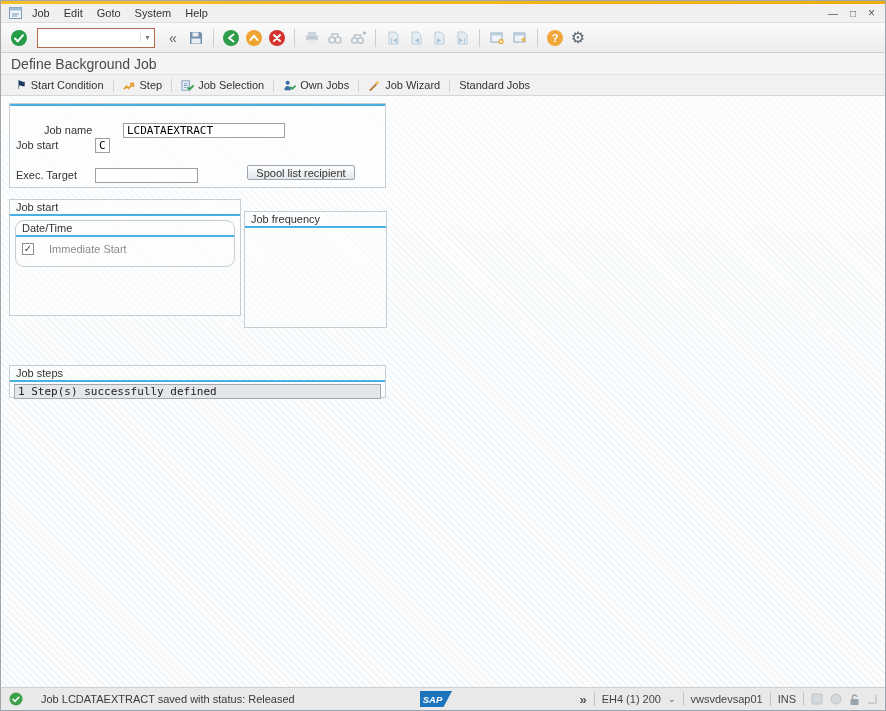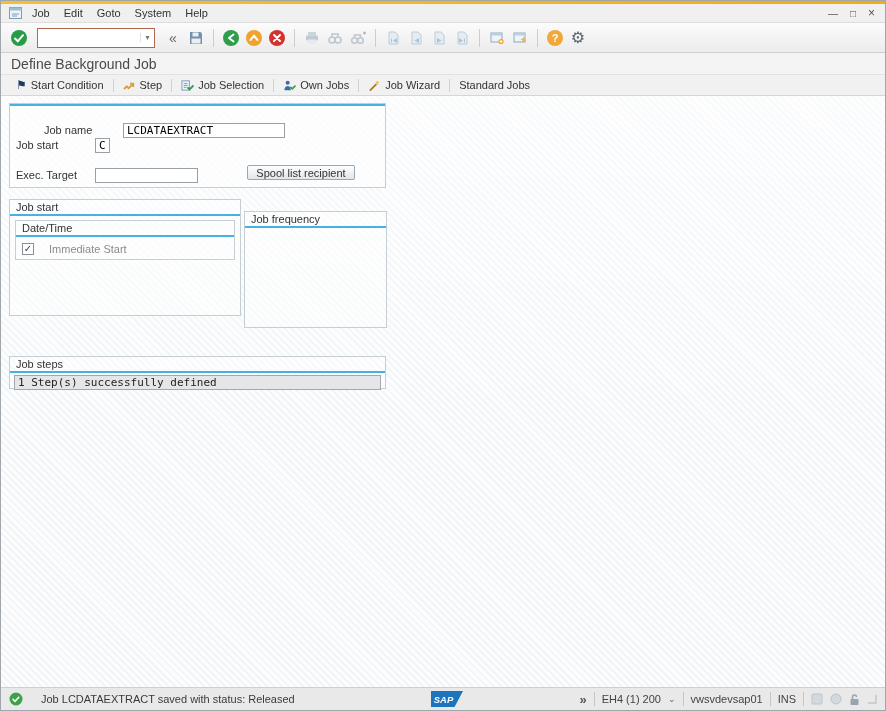--- a/index.html
+++ b/index.html
@@ -50,21 +50,21 @@
   .input, .ro-field { font-family:"DejaVu Sans Mono", monospace; font-size:11px; height:15px; border:1px solid #9aa0a6; background:#fff; padding:0 3px; }
   .ro-field { background:#dde1e5; border-color:#a2a8ad; display:inline-flex; align-items:center; color:#222; }
   .btn { font-size:11px; color:#333; height:15px; border:1px solid #9aa7b2; border-radius:2px; background:linear-gradient(#fefefe,#e2e6ea); padding:0 8px; position:absolute; cursor:default; }
   .checkbox { width:12px; height:12px; border:1px solid #8a9097; background:#fff; display:inline-flex; align-items:center; justify-content:center; flex:none; }
   .cb-mark { font-size:10px; color:#3a3a3a; line-height:1; }
   .cb-label { font-size:11px; color:#8b8b8b; margin-left:15px; }
 
   
   .statusbar { height:23px; background:#e9e9e9; border-top:1px solid #cfcfcf; display:flex; align-items:center; padding:0 8px; font-size:11px; color:#3a3a3a; position:relative; flex:none; }
   .sb-msg { margin-left:18px; }
-  .sap-logo { position:absolute; left:430px; top:3px; }
+  .sap-logo { position:absolute; left:419px; top:3px; }
   .sb-right { margin-left:auto; display:flex; align-items:center; gap:7px; }
   .sb-sep { width:1px; height:14px; background:#c5c5c5; }
   .sb-item { white-space:nowrap; color:#444; }
   .sb-caret { font-size:9px; color:#666; }
   .sb-expand { font-size:13px; color:#555; font-weight:bold; }
   .sb-icon { display:inline-flex; align-items:center; }
 </style>
 </head>
 <body>
 
@@ -271,38 +271,38 @@
       <div class="gd-row" style="top:63px;">
         <span class="lbl">Exec. Target</span>
         <input class="input" style="width: 103px;" value="">
       </div>
       <button class="btn" style="left:237px; top:61px; width:108px;">Spool list recipient</button>
     </div>
 
     <div class="groupbox" style="left:8px; top:103px; width:232px; height:117px;">
       <span class="gb-title">Job start</span>
       <div class="gb-rule"></div>
-      <div class="groupbox" style="left:5px; top:20px; width:220px; height:40px; background:rgba(255,255,255,.3);">
+      <div class="groupbox" style="left:5px; top:20px; width:220px; height:47px; background:rgba(255,255,255,.3);border-radius:9px;">
         <span class="gb-title">Date/Time</span>
         <div class="gb-rule"></div>
         <div class="gd-row" style="top:20px;">
           <span class="checkbox">
             <span class="cb-mark">✓</span>
           </span>
           <span class="cb-label">Immediate Start</span>
         </div>
       </div>
     </div>
 
     <div class="groupbox" style="left:243px; top:115px; width:143px; height:117px;">
       <span class="gb-title">Job frequency</span>
       <div class="gb-rule"></div>
     </div>
 
-    <div class="groupbox" style="left:8px; top:260px; width:377px; height:33px;">
+    <div class="groupbox" style="left:8px; top:269px; width:377px; height:33px;">
       <span class="gb-title">Job steps</span>
       <div class="gb-rule"></div>
       <span class="ro-field" style="position:absolute; left:4px; top:18px; width:367px; background:#e4e6e8;">1 Step(s) successfully defined</span>
     </div>
 
   </div>
 
   <div class="statusbar">
     <span class="sb-icon">
       <svg width="14" height="14" viewBox="0 0 14 14">

